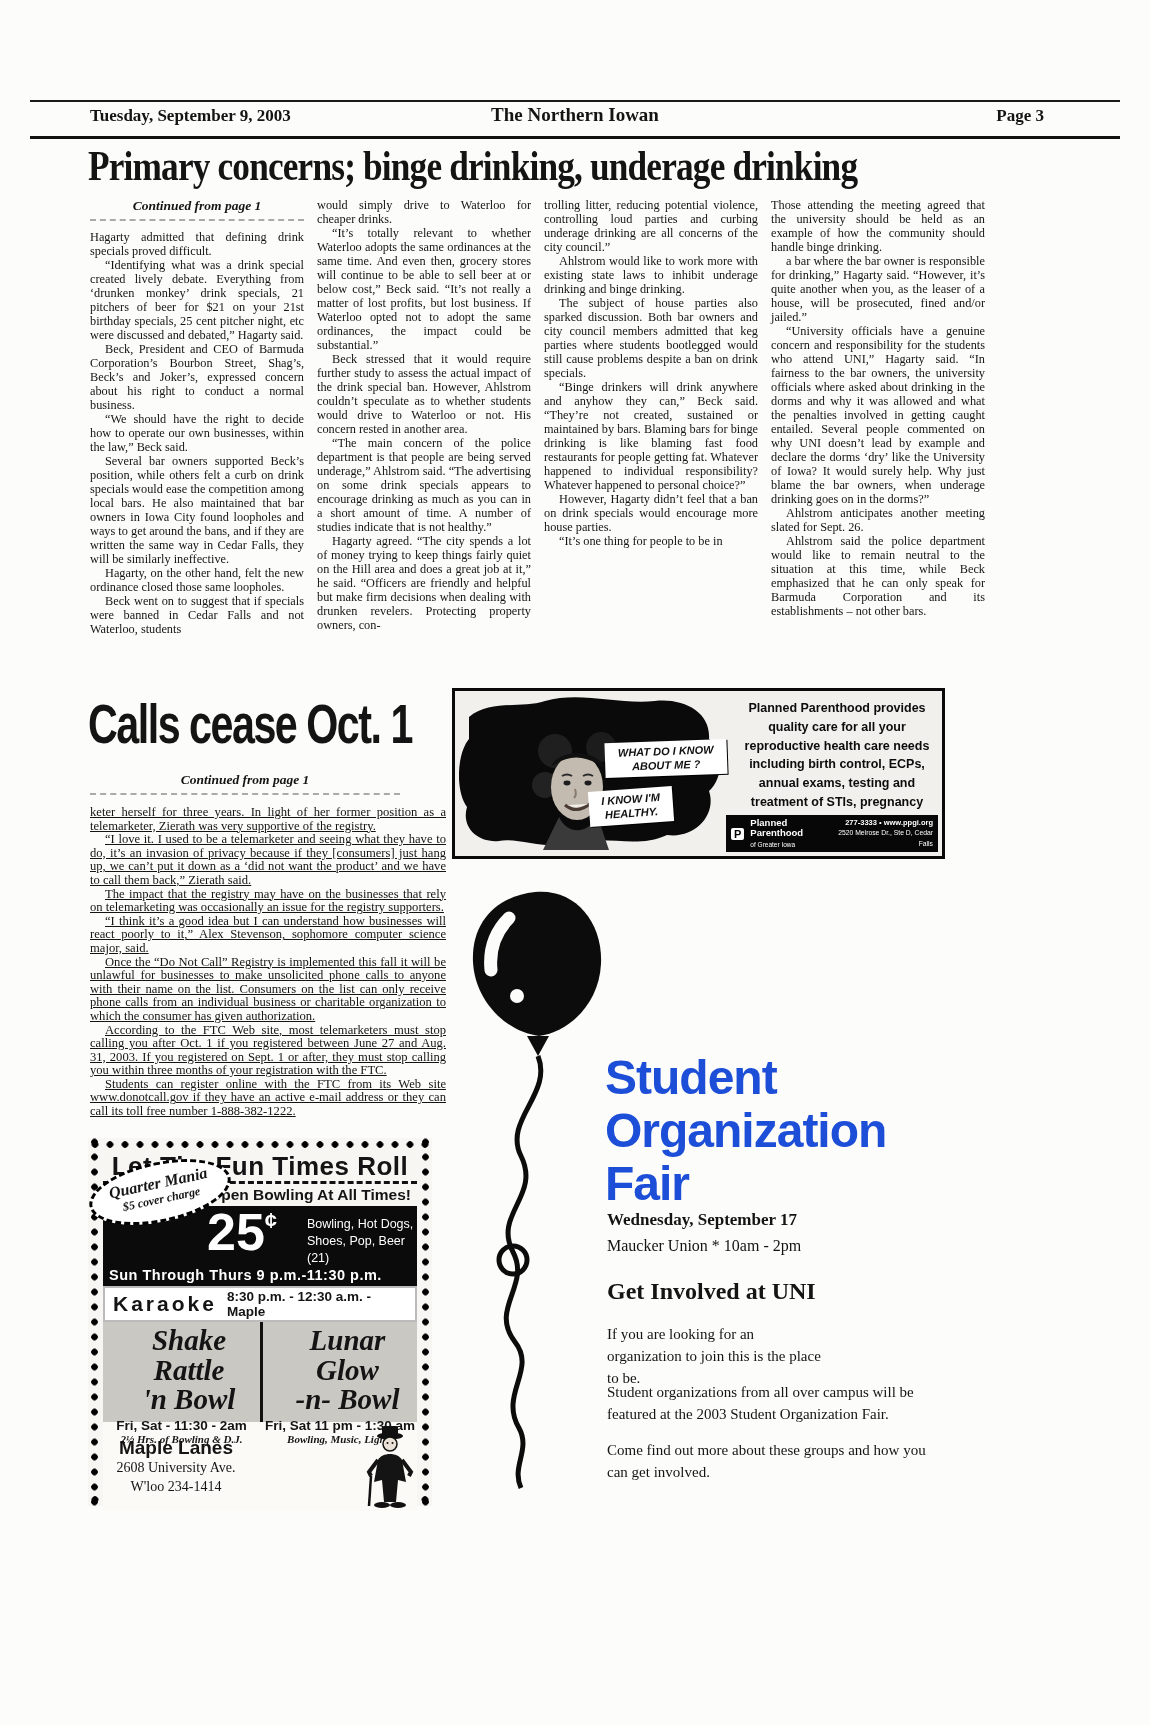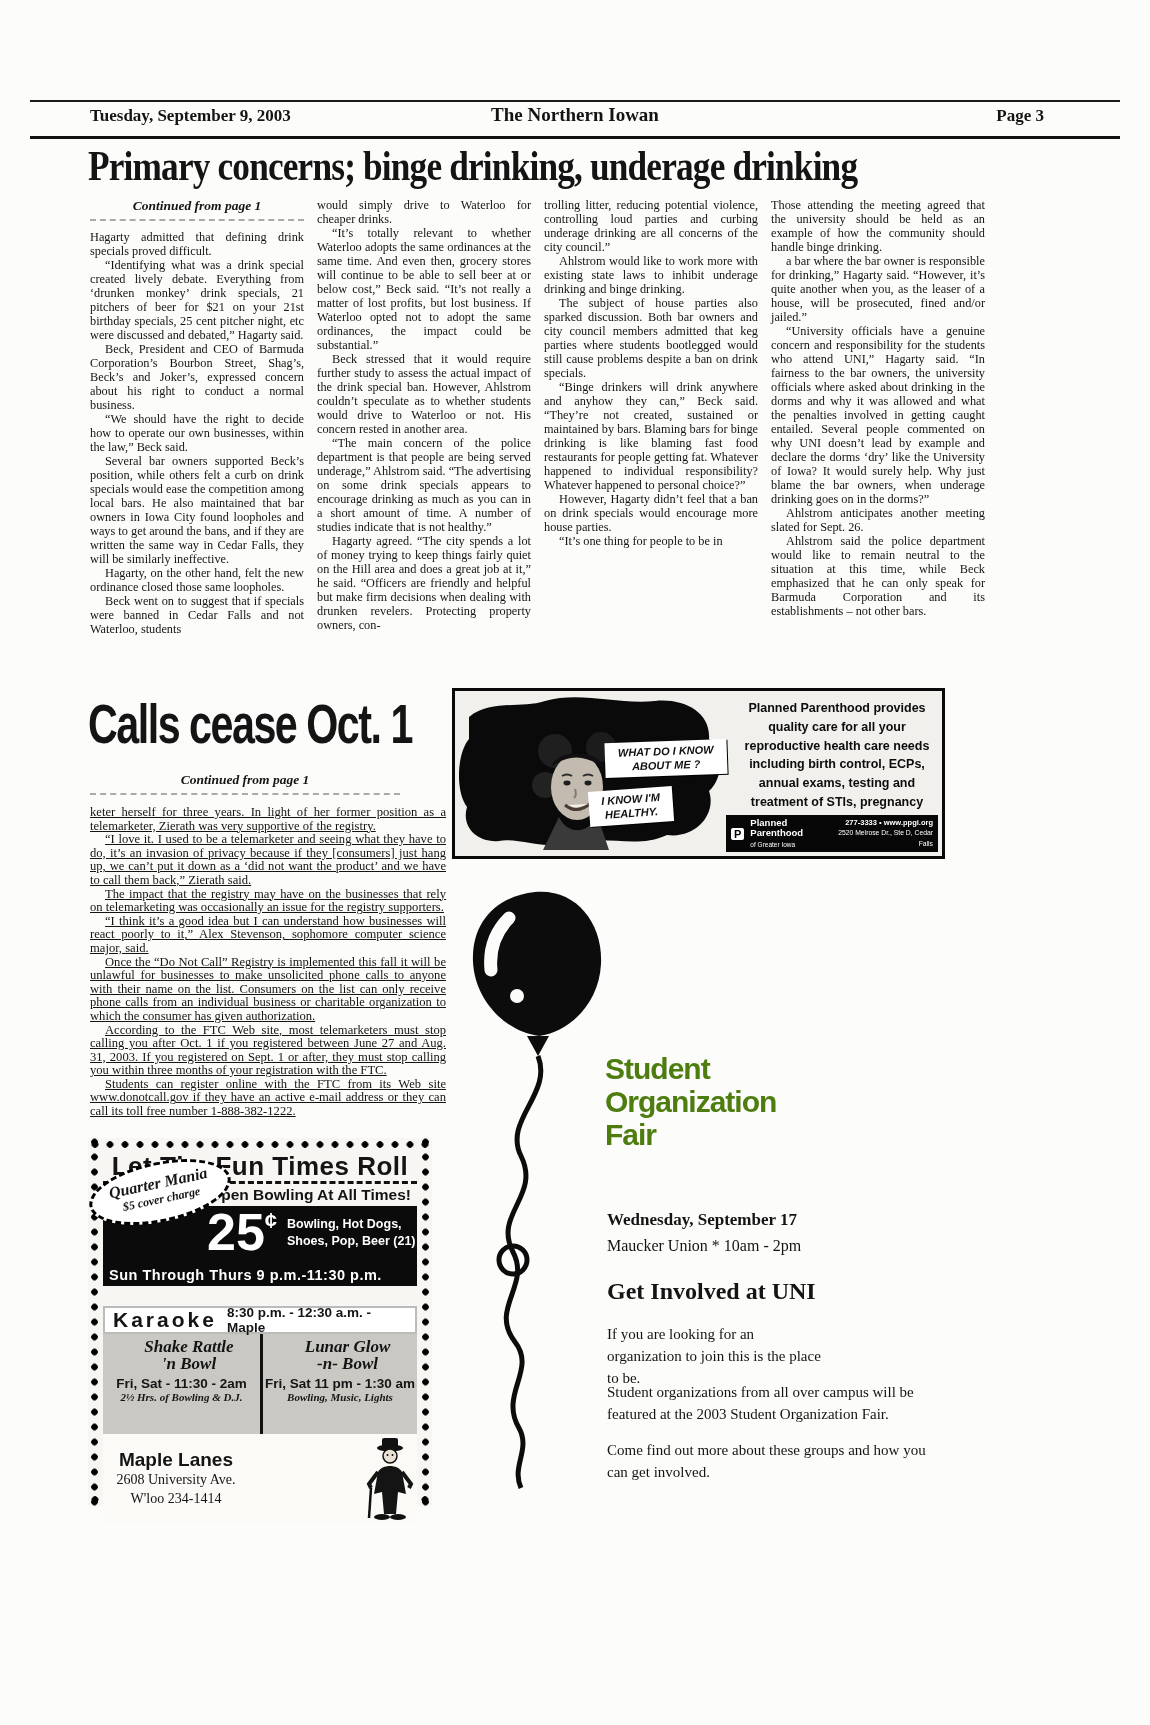--- a/index.html
+++ b/index.html
@@ -41,21 +41,21 @@
   .pp-text { left:280px; top:8px; width:204px; text-align:center; font-family:"Liberation Sans","DejaVu Sans",sans-serif; font-weight:bold; font-size:12.5px; line-height:1.5; color:#0c0c0c; }
   .pp-bar { right:4px; bottom:4px; width:212px; height:37px; background:#070707; color:#fff; display:flex; align-items:center; gap:6px; padding:2px 5px; }
   .pp-logo-p { background:#fff; color:#000; font-family:"Liberation Sans",sans-serif; font-weight:bold; font-size:11px; padding:0 3px; border-radius:2px; }
   .pp-logo-txt { font-family:"Liberation Sans",sans-serif; font-weight:bold; font-size:9.5px; line-height:1.1; }
   .pp-logo-sub { font-size:6.5px; font-weight:normal; }
   .pp-contact { margin-left:auto; text-align:right; font-family:"Liberation Sans",sans-serif; font-size:7.5px; font-weight:bold; line-height:1.4; }
   .pp-addr { font-weight:normal; font-size:6.8px; }
 
   
   .fair { left:455px; top:880px; width:495px; height:615px; }
-  .fair-title { position:absolute; left:150px; top:172px; font-family:"Liberation Sans","DejaVu Sans",sans-serif; font-weight:bold; font-size:30px; letter-spacing:-1px; line-height:1.1; color:#4d7c0f; }
+  .fair-title { position:absolute; left:150px; top:172px; font-family:"Liberation Sans","DejaVu Sans",sans-serif; font-weight:bold; font-size:48px; letter-spacing:-1px; line-height:1.1; color:#1d4ed8; }
   .fair-date { position:absolute; left:152px; top:330px; font-weight:bold; font-size:17px; }
   .fair-loc  { position:absolute; left:152px; top:357px; font-size:16px; }
   .fair-head { position:absolute; left:152px; top:398px; font-weight:bold; font-size:24px; }
   .fair-p { position:absolute; left:152px; font-size:15px; line-height:1.45; }
   .fair-p1 { top:444px; width:215px; }
   .fair-p2 { top:502px; width:335px; }
   .fair-p3 { top:560px; width:320px; }
 
   
   .bowl { left:88px; top:1138px; width:344px; height:368px; background:#f7f6f3; }
@@ -63,29 +63,29 @@
   .dot-t { left:0; right:0; top:0; height:13px; background-size:15px 13px; background-position:center; }
   .dot-b { left:0; right:0; bottom:0; height:13px; background-size:15px 13px; background-position:center; }
   .dot-l { left:0; top:0; bottom:0; width:13px; background-size:13px 15px; background-position:center; }
   .dot-r { right:0; top:0; bottom:0; width:13px; background-size:13px 15px; background-position:center; }
   .bowl-in { position:absolute; left:15px; top:13px; right:15px; bottom:13px; font-family:"Liberation Sans","DejaVu Sans",sans-serif; }
   .bowl-hl { font-weight:bold; font-size:26px; letter-spacing:.5px; text-align:center; border-bottom:3px dashed #111; padding-bottom:2px; height:33px; }
   .bowl-sub { font-weight:bold; font-size:15.5px; text-align:right; padding:2px 6px 1px 0; height:22px; }
   .bowl-black { position:relative; background:#0b0b0b; color:#fff; height:80px; }
   .bowl-price { position:absolute; left:104px; top:-4px; font-weight:bold; font-size:52px; }
   .bowl-cent { font-size:22px; vertical-align:22px; }
-  .bowl-items { position:absolute; left:184px; top:10px; font-weight:bold; font-size:12.5px; line-height:1.35; }
+  .bowl-items { position:absolute; left:204px; top:10px; font-weight:normal; font-size:12.5px; line-height:1.35; }
   .bowl-sched { position:absolute; left:6px; bottom:3px; font-weight:bold; font-size:14.5px; letter-spacing:.5px; }
-  .bowl-kar { background:#fff; border:2px solid #bbb; height:28px; display:flex; align-items:center; gap:10px; padding:0 8px;margin-top:20px; }
+  .bowl-kar { background:#fff; border:2px solid #bbb; height:36px; display:flex; align-items:center; gap:10px; padding:0 8px; }
   .bowl-kar-label { font-weight:bold; font-size:21px; letter-spacing:3px; }
   .bowl-kar-time { font-weight:bold; font-size:13.5px; }
   .bowl-gray { background:#c9c8c3; height:100px; display:flex; }
   .bowl-ev { width:50%; text-align:center; padding-top:4px; }
   .bowl-ev + .bowl-ev { border-left:3px solid #111; }
-  .ev-name { font-family:"Liberation Serif",serif; font-weight:bold; font-style:italic; font-size:17px; line-height:1.02;margin-left:15px; }
+  .ev-name { font-family:"Liberation Serif",serif; font-weight:bold; font-style:italic; font-size:29px; line-height:1.02;margin-left:15px; }
   .ev-time { font-weight:bold; font-size:13.5px; margin-top:3px; }
   .ev-detail { font-family:"Liberation Serif",serif; font-weight:bold; font-style:italic; font-size:11px; }
   .bowl-venues { background:#fbfaf7; height:89px; display:flex; align-items:center; justify-content:space-between; padding:0 2px; }
   .venue { text-align:center; width:142px; }
   .v-name { font-weight:bold; font-size:19px; }
   .v-line { font-family:"Liberation Serif",serif; font-size:14px; line-height:1.3; }
   .badge { position:absolute; left:0px; top:24px; width:144px; height:60px; background:#fff; border:3px dashed #000; border-radius:50%; transform:rotate(-12deg); text-align:center; padding-top:9px; z-index:3; }
   .badge-l1 { font-family:"Liberation Serif",serif; font-weight:bold; font-style:italic; font-size:16px; line-height:1.1; }
   .badge-l2 { font-family:"Liberation Serif",serif; font-weight:bold; font-style:italic; font-size:12px; }
 </style>

